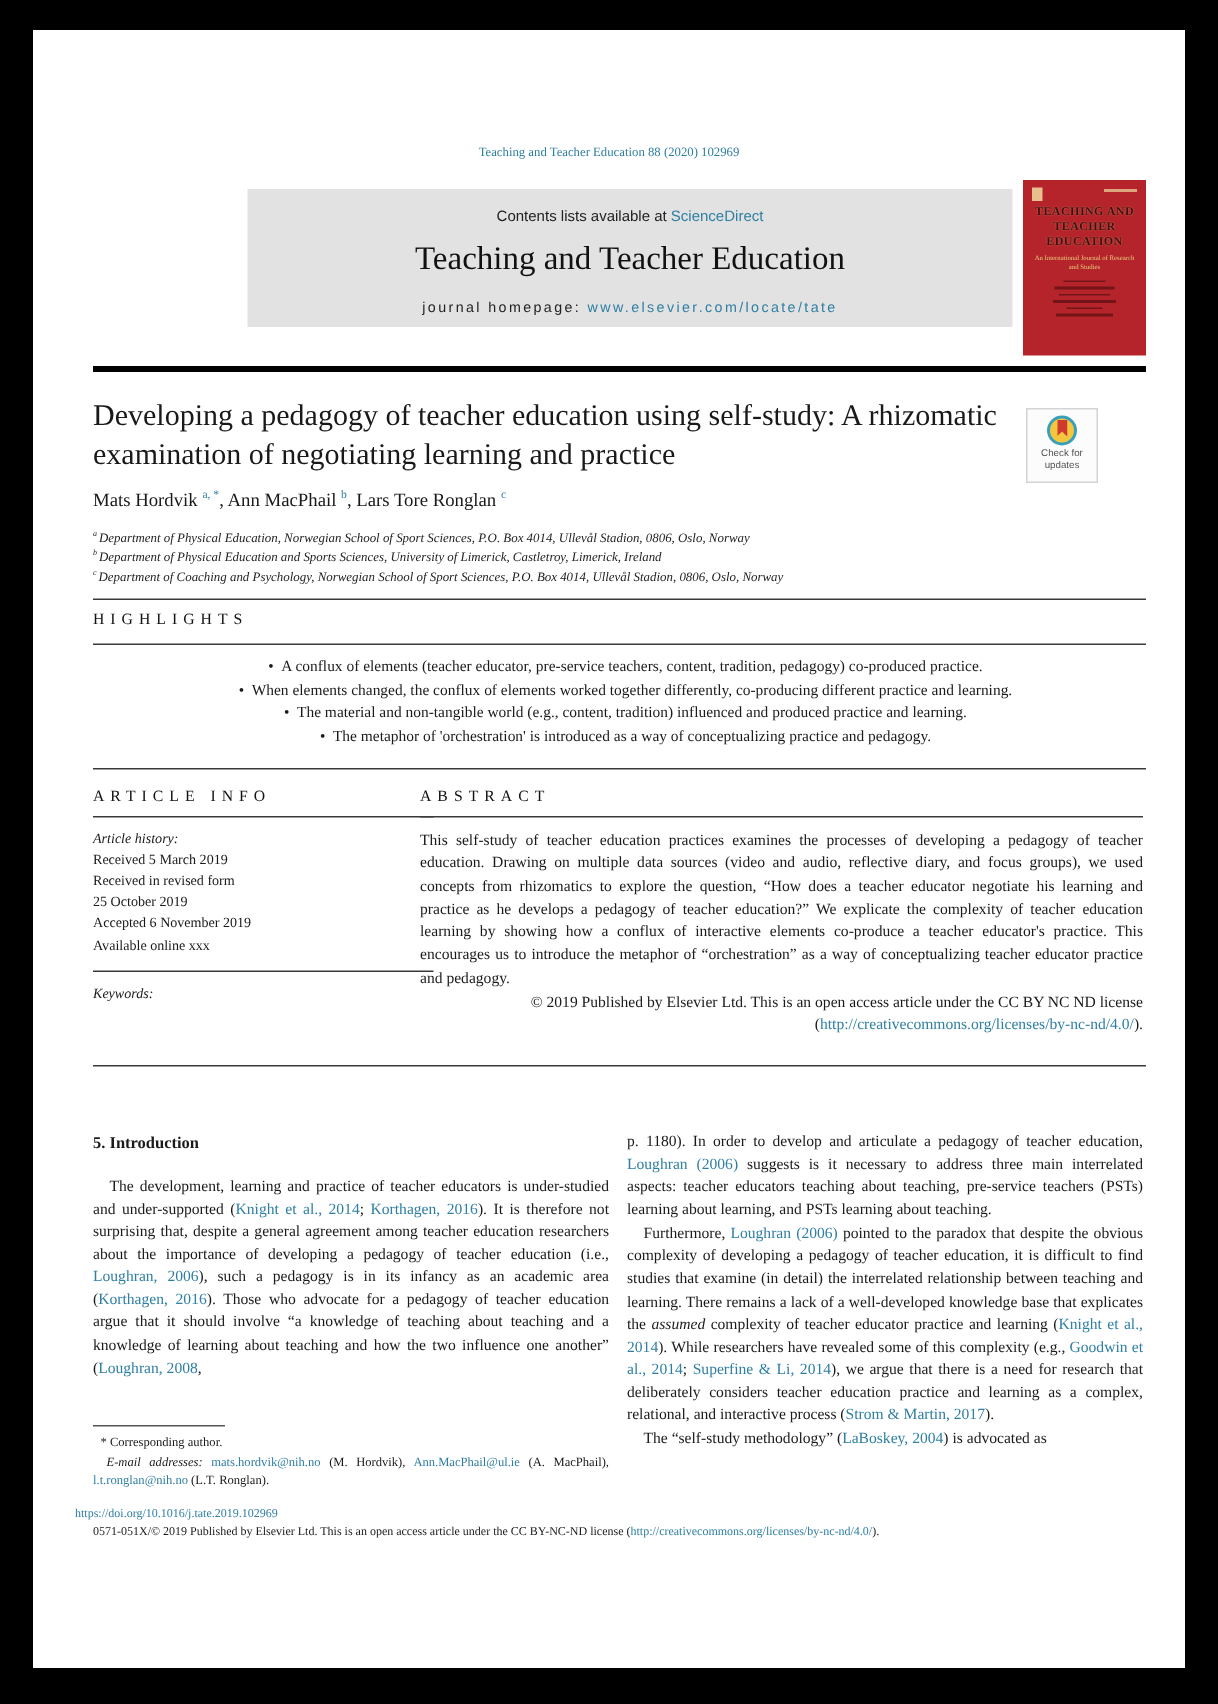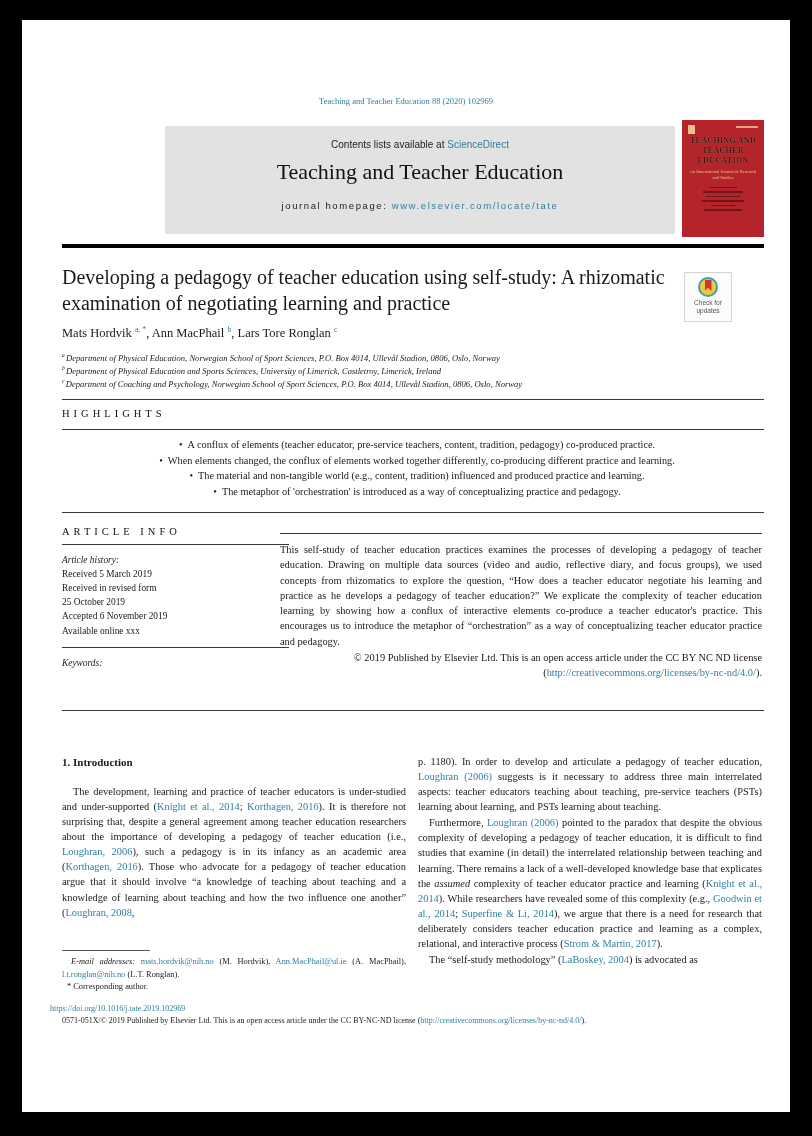--- a/index.html
+++ b/index.html
@@ -16,21 +16,21 @@
   sup { font-size:0.62em; line-height:0; }
 
   .journal-ref { position:absolute; top:76px; left:0; width:100%; text-align:center; font-size:8.5px; }
 
   
   .logo { position:absolute; left:40px; top:106px; width:102px; height:112px; text-align:center; }
   .logo svg { display:block; margin:2px auto 0; }
   .elsevier-text { font-size:16px; letter-spacing:1px; color:#e8760d; font-weight:bold; margin-top:0px; }
 
   
-  .band { position:absolute; left:143px; top:106px; width:510px; height:108px; background:#e2e2e2; }
+  .band { position:absolute; left:143px; top:106px; width:510px; height:92px; background:#e2e2e2; }
   .contents-line { margin-top:13px; text-align:center; font-family:"Liberation Sans","DejaVu Sans",sans-serif; font-size:10px; color:#222; }
   .journal-title { text-align:center; font-size:22px; margin-top:9px; color:#111; }
   .homepage-line { text-align:center; font-family:"Liberation Sans","DejaVu Sans",sans-serif; font-size:9.5px; letter-spacing:1.6px; margin-top:15px; color:#222; }
 
   
   .cover { position:absolute; left:660px; top:100px; width:82px; height:117px; background:#b5242a; padding:5px 6px; overflow:hidden; }
   .cover-mark { width:7px; height:9px; background:rgba(240,220,160,0.85); margin-bottom:1px; }
   .cover-topline { width:22px; height:2px; background:rgba(240,220,160,0.7); margin:-9px 0 8px auto; }
   .cover-title { font-size:8px; font-weight:bold; color:#3d0f10; text-align:center; line-height:1.25; letter-spacing:0.3px; text-shadow:0 0 1px rgba(240,220,160,0.55); }
   .cover-subtitle { font-size:4.5px; color:#e9c97e; text-align:center; margin-top:3px; line-height:1.3; }
@@ -158,40 +158,41 @@
         <div>Received in revised form</div>
         <div>25 October 2019</div>
         <div>Accepted 6 November 2019</div>
         <div>Available online xxx</div>
       </div>
     <div class="mid-rule"></div>
     <div class="info-italic">Keywords:</div>
   </div>
 
   <div class="abs-col">
+    <div class="sec-head">ABSTRACT</div>
     <div class="head-rule"></div>
     <p class="abs-body">This self-study of teacher education practices examines the processes of developing a pedagogy of teacher education. Drawing on multiple data sources (video and audio, reflective diary, and focus groups), we used concepts from rhizomatics to explore the question, “How does a teacher educator negotiate his learning and practice as he develops a pedagogy of teacher education?” We explicate the complexity of teacher education learning by showing how a conflux of interactive elements co-produce a teacher educator's practice. This encourages us to introduce the metaphor of “orchestration” as a way of conceptualizing teacher educator practice and pedagogy.</p>
     <div class="copyright"><span>© 2019 Published by Elsevier Ltd. This is an open access article under the CC BY NC ND license (</span><span class="lnk">http://creativecommons.org/licenses/by-nc-nd/4.0/</span><span>).</span></div>
   </div>
 
   <div class="hrule r4"></div>
 
   <div class="col-left">
-    <div class="intro-head">1. Introduction</div>
+    <div class="intro-head">5. Introduction</div>
     <p class="body-p indent"><span>The development, learning and practice of teacher educators is under-studied and under-supported (</span><span class="lnk">Knight et al., 2014</span><span>; </span><span class="lnk">Korthagen, 2016</span><span>). It is therefore not surprising that, despite a general agreement among teacher education researchers about the importance of developing a pedagogy of teacher education (i.e., </span><span class="lnk">Loughran, 2006</span><span>), such a pedagogy is in its infancy as an academic area (</span><span class="lnk">Korthagen, 2016</span><span>). Those who advocate for a pedagogy of teacher education argue that it should involve “a knowledge of teaching about teaching and a knowledge of learning about teaching and how the two influence one another” (</span><span class="lnk">Loughran, 2008</span><span>,</span></p>
   </div>
 
   <div class="col-right">
     <p class="body-p"><span>p. 1180). In order to develop and articulate a pedagogy of teacher education, </span><span class="lnk">Loughran (2006)</span><span> suggests is it necessary to address three main interrelated aspects: teacher educators teaching about teaching, pre-service teachers (PSTs) learning about learning, and PSTs learning about teaching.</span></p>
     <p class="body-p indent"><span>Furthermore, </span><span class="lnk">Loughran (2006)</span><span> pointed to the paradox that despite the obvious complexity of developing a pedagogy of teacher education, it is difficult to find studies that examine (in detail) the interrelated relationship between teaching and learning. There remains a lack of a well-developed knowledge base that explicates the </span><span class="it">assumed</span><span> complexity of teacher educator practice and learning (</span><span class="lnk">Knight et al., 2014</span><span>). While researchers have revealed some of this complexity (e.g., </span><span class="lnk">Goodwin et al., 2014</span><span>; </span><span class="lnk">Superfine &amp; Li, 2014</span><span>), we argue that there is a need for research that deliberately considers teacher education practice and learning as a complex, relational, and interactive process (</span><span class="lnk">Strom &amp; Martin, 2017</span><span>).</span></p>
     <p class="body-p indent"><span>The “self-study methodology” (</span><span class="lnk">LaBoskey, 2004</span><span>) is advocated as</span></p>
   </div>
 
   <div class="footnote">
     <div class="fn-rule"></div>
+    <div class="fn-line fn-star">* Corresponding author.</div>
     <div class="fn-line fn-ind"><span class="it">E-mail addresses: </span><span class="lnk">mats.hordvik@nih.no</span><span> (M. Hordvik), </span><span class="lnk">Ann.MacPhail@ul.ie</span><span> (A. MacPhail), </span><span class="lnk">l.t.ronglan@nih.no</span><span> (L.T. Ronglan).</span></div>
-    <div class="fn-line fn-star">* Corresponding author.</div>
   </div>
 
   <div class="doi-line lnk">https://doi.org/10.1016/j.tate.2019.102969</div>
   <div class="issn-line"><span>0571-051X/© 2019 Published by Elsevier Ltd. This is an open access article under the CC BY-NC-ND license (</span><span class="lnk">http://creativecommons.org/licenses/by-nc-nd/4.0/</span><span>).</span></div>
 
 </div>
 
 </body></html>

